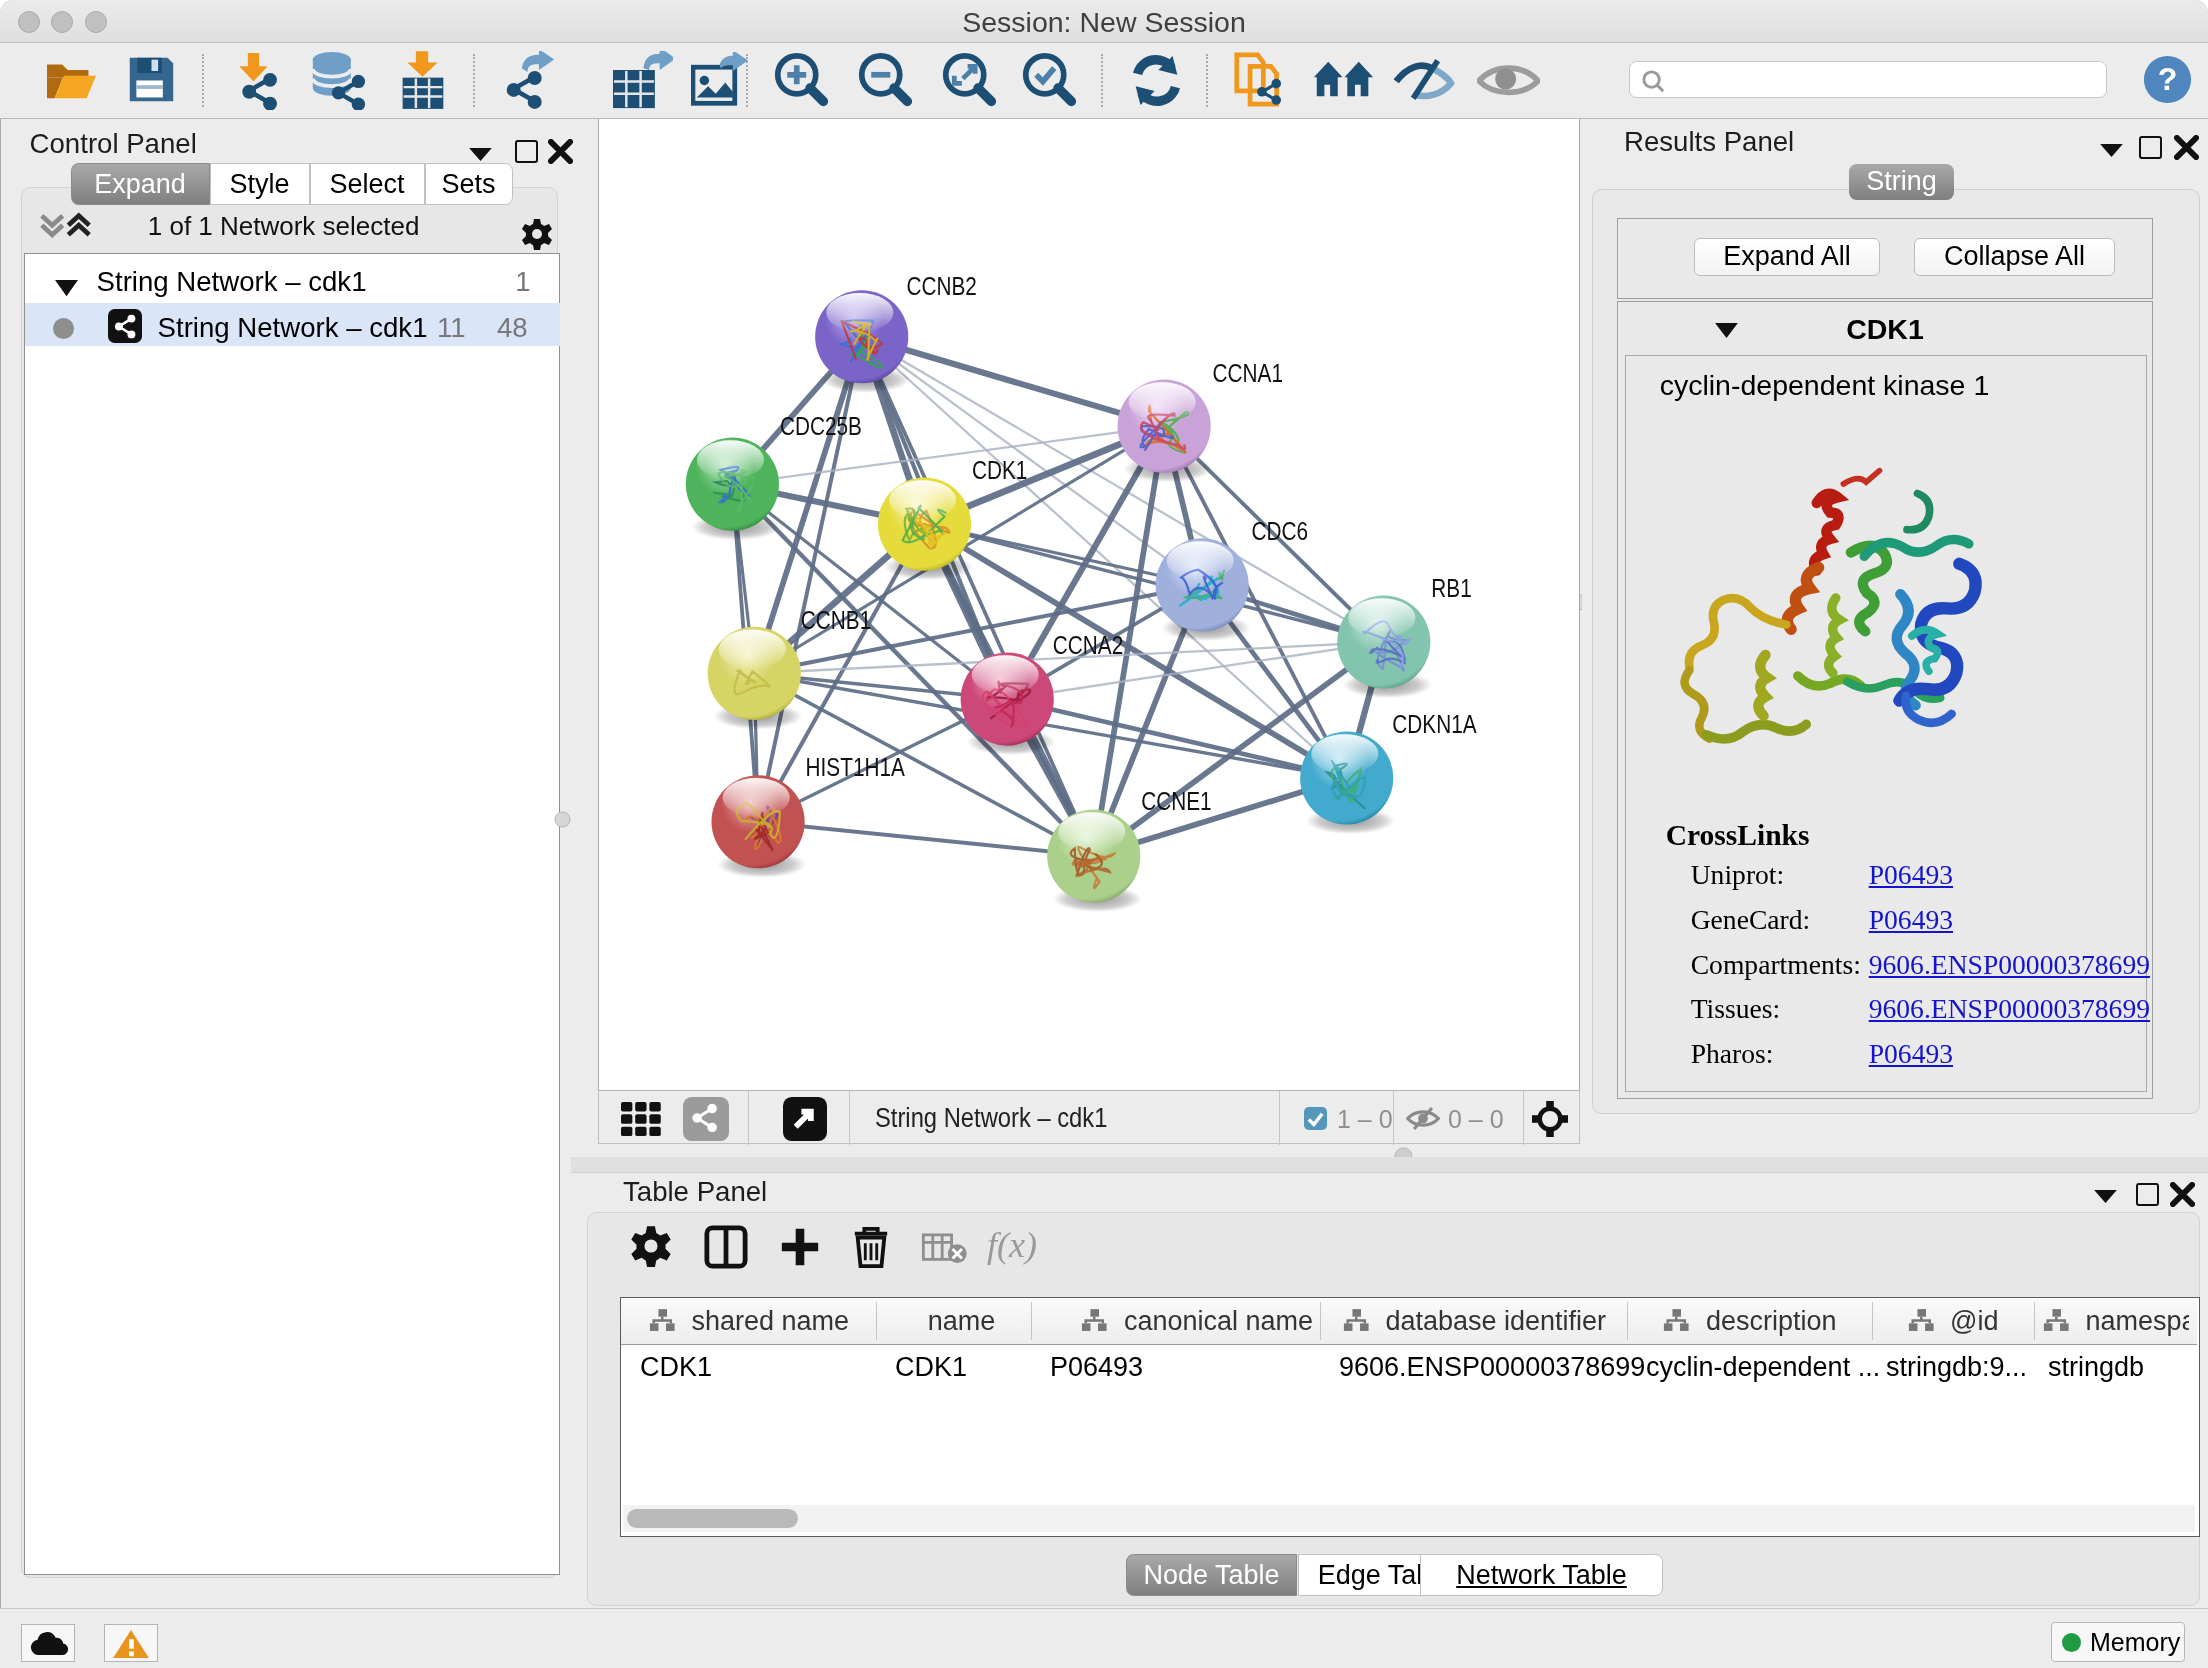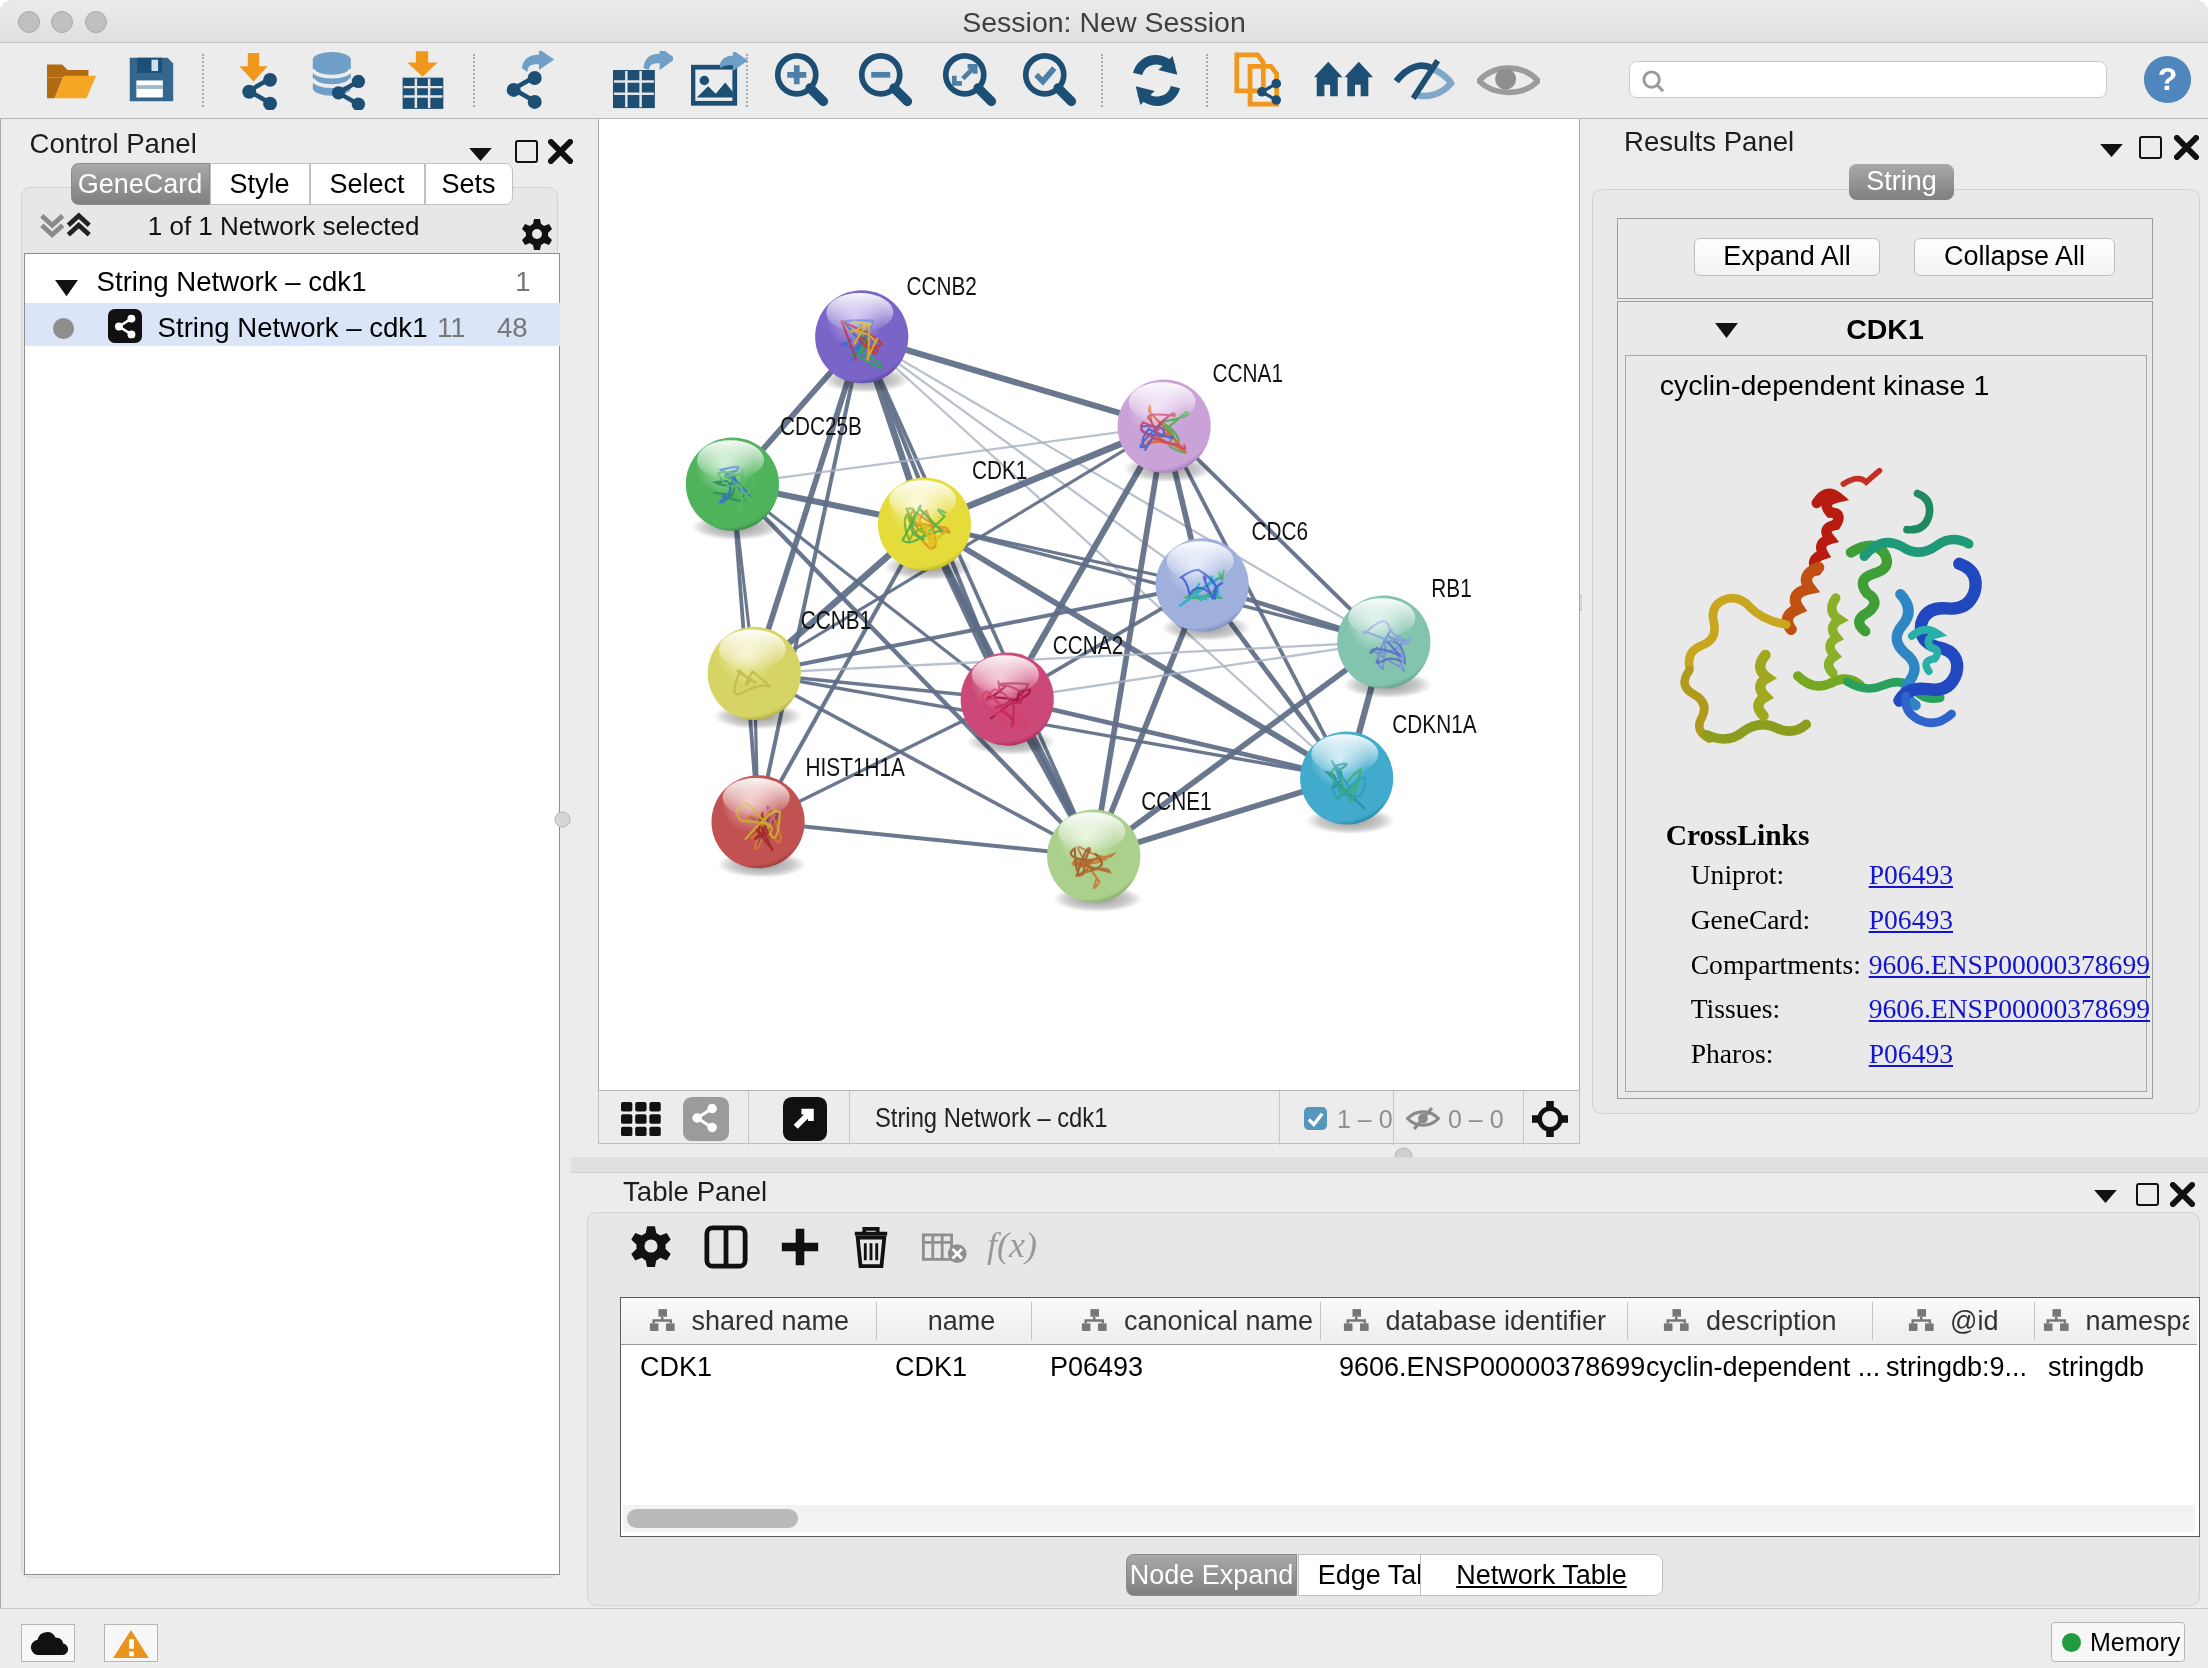--- a/index.html
+++ b/index.html
@@ -181,21 +181,21 @@
     <div class="abs" style="left:7.6px;top:119px;width:556px;height:1488px;background:#ececec;">
       <div class="abs ptitle" style="left:22px;top:8.6px;">Control Panel</div>
       <svg class="abs" style="left:460px;top:27px" width="25" height="17" viewBox="0 0 26 18">
         <path d="M1 2 h24 l-12 14 z" fill="#111"></path>
       </svg>
       <div class="abs" style="left:507px;top:21px;width:23px;height:23px;border:2.9px solid #111;border-radius:2.9px;box-sizing:border-box;"></div>
       <svg class="abs" style="left:540px;top:20px" width="25" height="25" viewBox="0 0 26 26">
         <path d="M3 3 L23 23 M23 3 L3 23" stroke="#111" stroke-width="6" stroke-linecap="round"></path>
       </svg>
       <div class="abs" style="left:13.3px;top:68px;width:537px;height:1391px;background:#e7e7e7;border:1px solid #d2d2d2;border-radius:9.5px;box-sizing:border-box;"></div>
-      <div class="tab tabsel" style="left:63px;top:44px;width:139px;height:42px;line-height:40px;border-radius:7.6px 0 0 7.6px;">GeneCard</div>
+      <div class="tab tabsel" style="left:63px;top:44px;width:139px;height:42px;line-height:40px;border-radius:7.6px 0 0 7.6px;">Expand</div>
       <div class="tab" style="left:202px;top:44px;width:100px;height:42px;line-height:40px;">Style</div>
       <div class="tab" style="left:302px;top:44px;width:115px;height:42px;line-height:40px;">Select</div>
       <div class="tab" style="left:417px;top:44px;width:88px;height:42px;line-height:40px;border-radius:0 7.6px 7.6px 0;">Sets</div>
       <svg class="abs" style="left:30px;top:93px" width="55" height="28.5" viewBox="0 0 58 30">
         <g stroke="#8a8a8a" stroke-width="5" fill="none">
           <path d="M4 4 l11 10 11 -10"></path>
           <path d="M4 14 l11 10 11 -10"></path>
         </g>
         <g stroke="#222" stroke-width="5" fill="none">
           <path d="M32 14 l11 -10 11 10"></path>
@@ -649,21 +649,21 @@
         <div class="abs" style="left:19px;top:54px;font-size:27px;color:#000;white-space:nowrap;">CDK1</div>
         <div class="abs" style="left:274px;top:54px;font-size:27px;color:#000;white-space:nowrap;">CDK1</div>
         <div class="abs" style="left:429px;top:54px;font-size:27px;color:#000;white-space:nowrap;">P06493</div>
         <div class="abs" style="left:718px;top:54px;font-size:27px;color:#000;white-space:nowrap;">9606.ENSP00000378699</div>
         <div class="abs" style="left:1025px;top:54px;font-size:27px;color:#000;white-space:nowrap;">cyclin-dependent ...</div>
         <div class="abs" style="left:1265px;top:54px;font-size:27px;color:#000;white-space:nowrap;">stringdb:9...</div>
         <div class="abs" style="left:1427px;top:54px;font-size:27px;color:#000;white-space:nowrap;">stringdb</div>
         <div class="abs" style="left:1.9px;top:207px;width:1572px;height:27px;background:#f2f2f2;"></div>
         <div class="abs" style="left:5.7px;top:211px;width:171px;height:19px;background:#b9b9b9;border-radius:9.5px;"></div>
       </div>
-      <div class="tab tabsel" style="left:555px;top:397px;width:171px;height:42px;line-height:40px;border-radius:7.6px 0 0 7.6px;">Node Expand</div>
+      <div class="tab tabsel" style="left:555px;top:397px;width:171px;height:42px;line-height:40px;border-radius:7.6px 0 0 7.6px;">Node Table</div>
       <div class="tab" style="left:727px;top:397px;width:174px;height:42px;line-height:40px;">Edge Table</div>
       <div class="tab" style="left:849px;top:397px;width:243px;height:42px;line-height:40px;border-radius:0 7.6px 7.6px 0;text-decoration:underline;">Network Table</div>
     </div>
     <div class="abs" style="left:0;top:1608px;width:2208px;height:60px;background:#ececec;border-top:1px solid #c6c6c6;">
       <div class="abs" style="left:21px;top:15px;width:54px;height:38px;background:#f7f7f7;border:1.9px solid #b5b5b5;box-sizing:border-box;"></div>
       <svg class="abs" style="left:29.5px;top:23px" width="38" height="25" viewBox="0 0 40 26">
         <path d="M10 24 a8 8 0 0 1 -2 -16 a10 10 0 0 1 19 -2 a7 7 0 0 1 8 6 a6 6 0 0 1 -2 12 z" fill="#111"></path>
       </svg>
       <div class="abs" style="left:104px;top:15px;width:54px;height:38px;background:#f7f7f7;border:1.9px solid #b5b5b5;box-sizing:border-box;"></div>
       <svg class="abs" style="left:111px;top:19px" width="40" height="32" viewBox="0 0 42 34">

